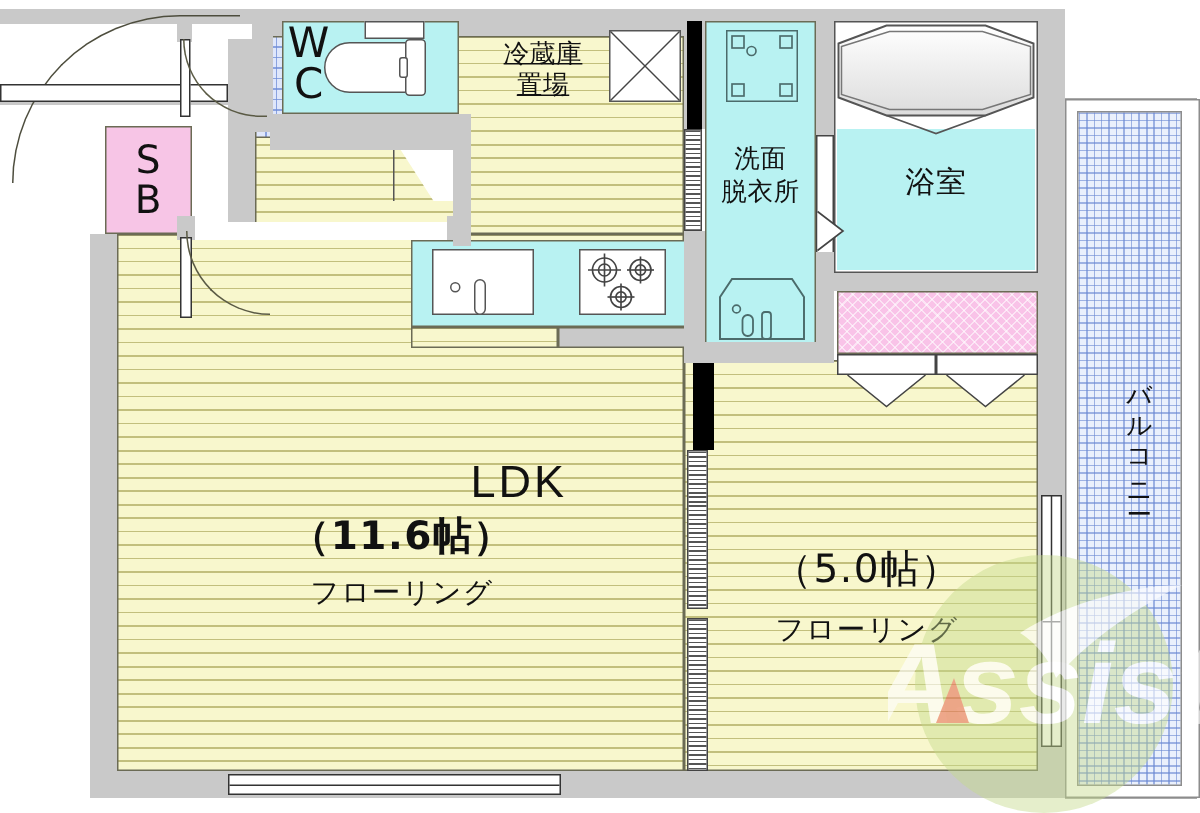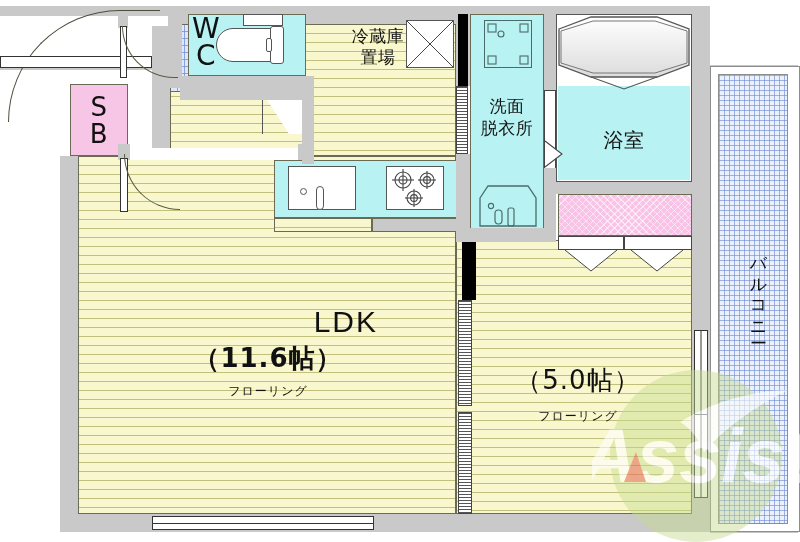--- a/index.html
+++ b/index.html
@@ -70,21 +70,21 @@
   .t-genkan  { font-size: 21px; }
   .t-wc      { font-size: 28px; line-height: 0.96; }
   .t-sb      { font-size: 26px; line-height: 1.02; }
   .t-reizo   { font-size: 17px; line-height: 1.25; }
   .t-sysk    { font-size: 20px; }
   .t-senmen  { font-size: 17px; line-height: 1.28; }
   .t-yoku    { font-size: 20px; }
   .t-cl      { font-size: 26px; }
   .t-ldk1    { font-size: 30px; letter-spacing: 2px; }
   .t-ldk2    { font-size: 26px; letter-spacing: 1px; }
-  .t-ldk3    { font-size: 12px; letter-spacing: 1px; }
+  .t-ldk3    { font-size: 19px; letter-spacing: 1px; }
   .t-bal     { font-size: 17px; writing-mode: vertical-rl; letter-spacing: 3px; }
 
   
   .fx { border: 1.6px solid #4b6b6b; box-sizing: border-box; }
   .fx-w { border: 1.4px solid #555; box-sizing: border-box; background: #fff; }
 
   
   .leaf { background: #ffffff; border: 1px solid #333; box-sizing: border-box; }
 
   
@@ -170,21 +170,21 @@
 
   <div class="abs wall" style="left:180px;top:76px;width:134px;height:12px;"></div>
   <div class="abs wall" style="left:170px;top:14px;width:12px;height:74px;"></div>
 
   <div class="abs white" style="left:122px;top:16px;width:46px;height:10px;"></div>
   <div class="abs wall" style="left:118px;top:14px;width:10px;height:14px;"></div>
   <div class="abs wall" style="left:168px;top:14px;width:12px;height:14px;"></div>
   <div class="abs leaf" style="left:120px;top:26px;width:7px;height:52px;"></div>
   <div class="abs" style="left:122px;top:26px;width:56px;height:52px;border:1.2px solid #5a5a44;border-radius:0 0 0 56px;border-top:0;border-right:0;"></div>
 
-  <div class="lbl lbl-jp t-reizo" style="left:340px;top:26px;width:76px;">冷蔵庫
+  <div class="lbl lbl-jp t-reizo" style="left:324px;top:26px;width:76px;text-decoration:underline;">冷蔵庫
 置場</div>
   <div class="abs fx-w" style="left:406px;top:20px;width:48px;height:48px;"></div>
   <svg class="abs" style="left:406px;top:20px;width:48px;height:48px;">
     <line x1="1" y1="1" x2="47" y2="47" stroke="#444" stroke-width="1"></line>
     <line x1="47" y1="1" x2="1" y2="47" stroke="#444" stroke-width="1"></line>
   </svg>
 
   <div class="abs wet ol" style="left:274px;top:160px;width:188px;height:58px;"></div>
 
   <div class="abs fx-w" style="left:288px;top:166px;width:68px;height:44px;"></div>
@@ -259,21 +259,21 @@
     <defs>
       <linearGradient id="tubg" x1="0" y1="0" x2="0" y2="1">
         <stop offset="0%" stop-color="#ffffff"></stop>
         <stop offset="100%" stop-color="#dcdcdc"></stop>
       </linearGradient>
     </defs>
     <path d="M2 14 L34 2 L100 2 L132 14 L132 50 L100 62 L34 62 L2 50 Z" fill="url(#tubg)" stroke="#555" stroke-width="1.3"></path>
     <path d="M4 16 L36 6 L98 6 L130 16 L130 48 L98 58 L36 58 L4 48 Z" fill="none" stroke="#777" stroke-width="1"></path>
     <path d="M34 62 L67 74 L100 62" fill="none" stroke="#555" stroke-width="1.1"></path>
   </svg>
-  <div class="lbl lbl-jp t-yoku" style="left:566px;top:110px;width:116px;margin-top:19px;">浴室</div>
+  <div class="lbl lbl-jp t-yoku" style="left:566px;top:110px;width:116px;">浴室</div>
 
   <svg class="abs" style="left:544px;top:140px;width:20px;height:28px;">
     <path d="M1 1 L18 14 L1 27" fill="#ffffff" stroke="#444" stroke-width="1.1"></path>
   </svg>
   <div class="abs wall" style="left:556px;top:182px;width:136px;height:12px;"></div>
 
   <div class="abs pinkcl ol" style="left:558px;top:194px;width:134px;height:42px;"></div>
 
   <div class="abs fold" style="left:558px;top:236px;width:66px;height:14px;"></div>
   <div class="abs fold" style="left:624px;top:236px;width:68px;height:14px;"></div>

